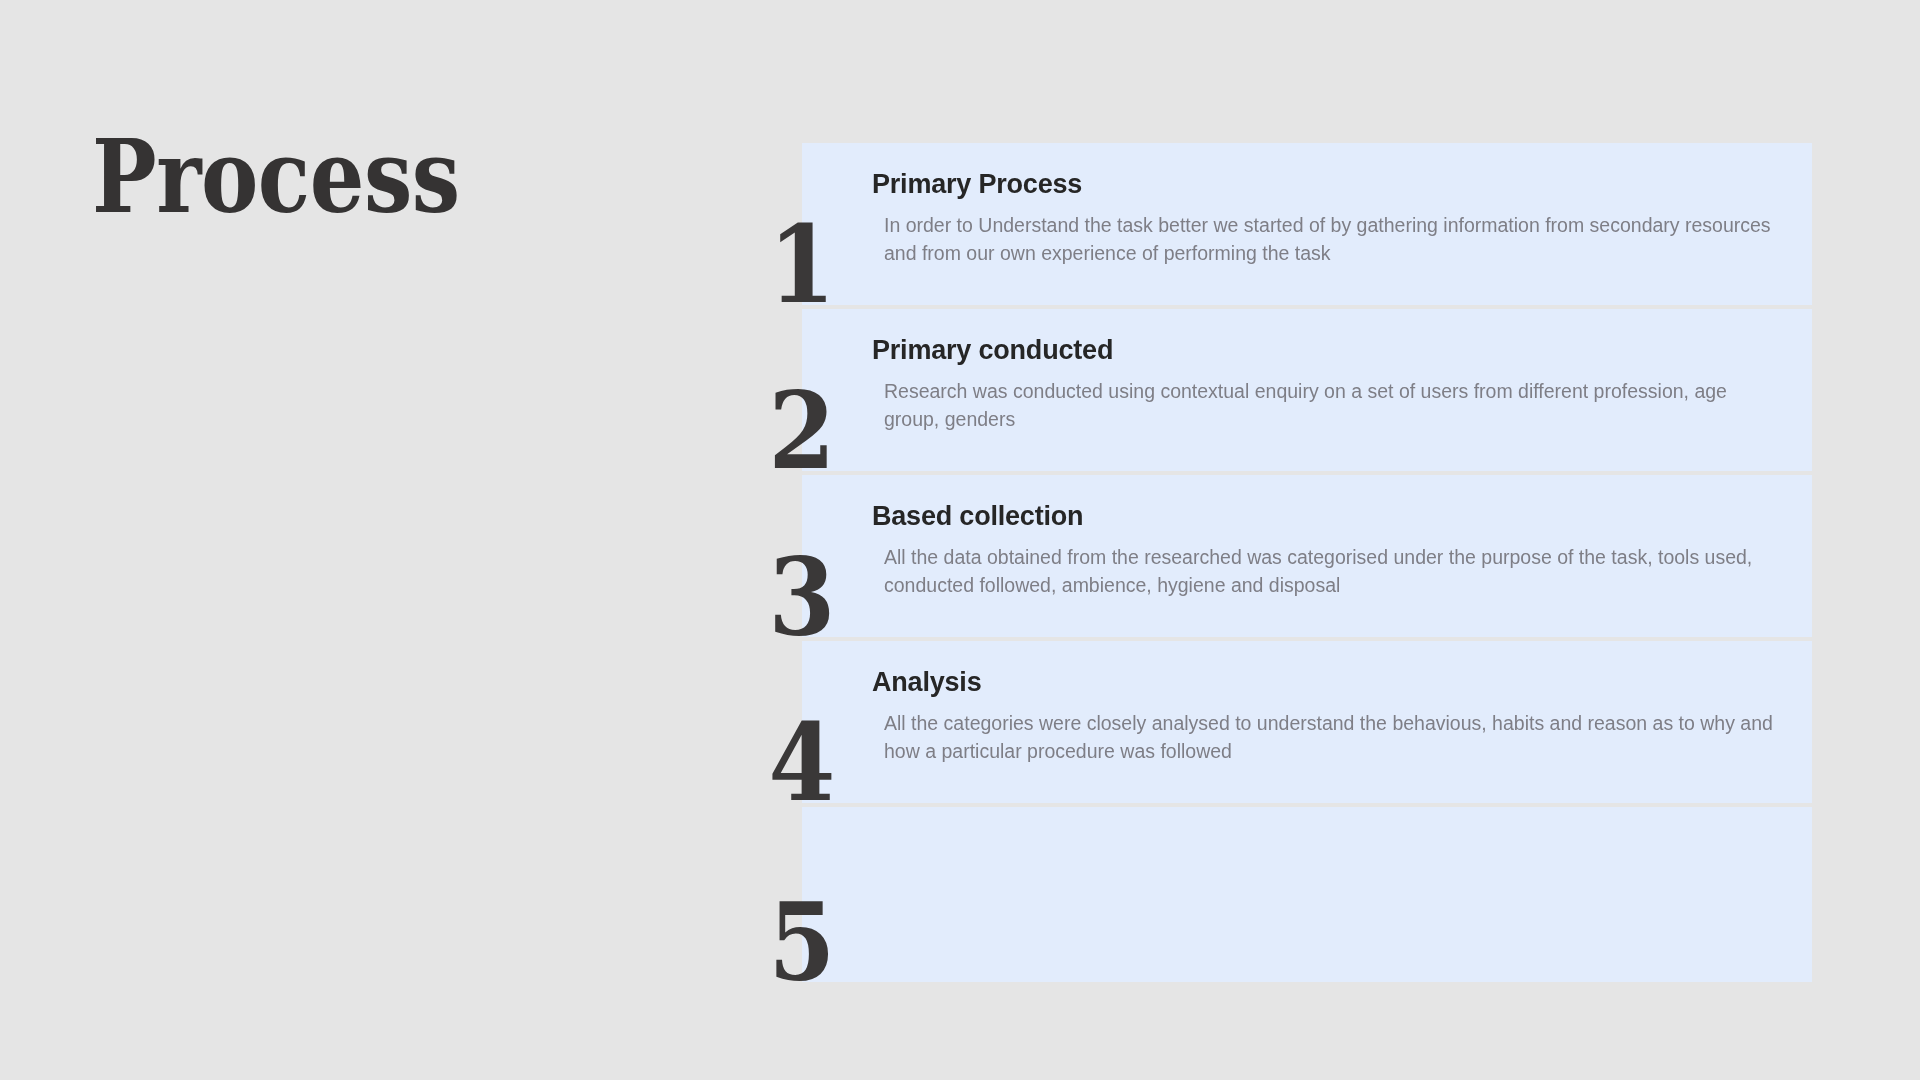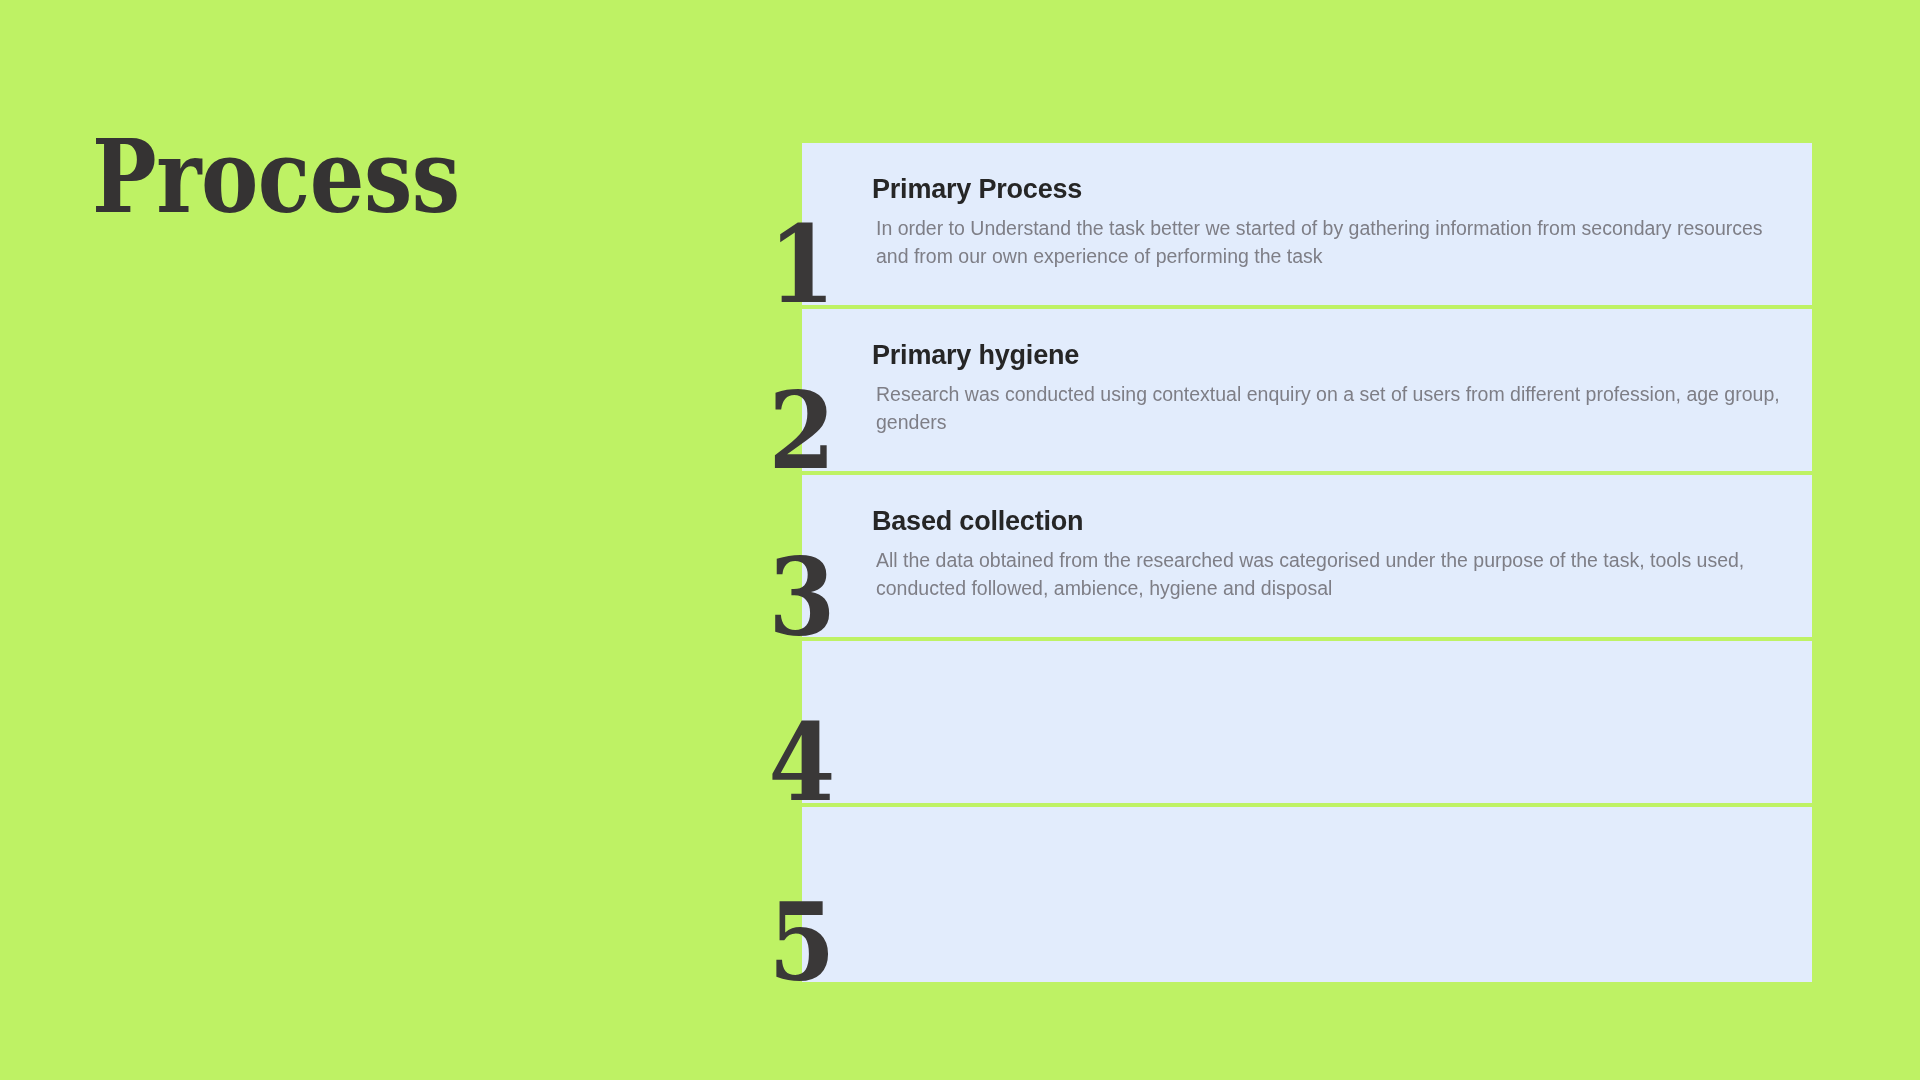--- a/index.html
+++ b/index.html
@@ -11,21 +11,21 @@
     width: 1920px;
     height: 1080px;
     overflow: hidden;
     font-family: "Liberation Sans", sans-serif;
   }
 
   #slide {
     position: relative;
     width: 1920px;
     height: 1080px;
-    background: #bef264;
+    background: #e5e5e5;
   }
 
   
   #page-title {
     position: absolute;
     left: 92px;
     top: 66px;
     font-family: "DejaVu Serif", "Liberation Serif", serif;
     font-weight: 700;
     font-size: 86px;
@@ -97,21 +97,21 @@
     margin: 0 0 10px 0;
     letter-spacing: -0.2px;
   }
 
   .step-text {
     font-family: "Liberation Sans", sans-serif;
     font-weight: 400;
     font-size: 19.5px;
     line-height: 1.42;
     color: #7e7e86;
-    margin: 4px;
+    margin: 12px;
     max-width: 905px;
   }
 </style>
 </head>
 <body>
 
 <div id="slide">
 
   <h1 id="page-title">Process</h1>
 
@@ -123,37 +123,41 @@
       <div class="step-body">
         <p class="step-heading">Primary Process</p>
         <p class="step-text">In order to Understand the task better we started of by gathering information from secondary resources and from our own experience of performing the task</p>
       </div>
     </div>
 
     <div class="step">
       <div class="step-card"></div>
       <div class="step-number">2</div>
       <div class="step-body">
-        <p class="step-heading">Primary hygiene</p>
+        <p class="step-heading">Primary conducted</p>
         <p class="step-text">Research was conducted using contextual enquiry on a set of users from different profession, age group, genders</p>
       </div>
     </div>
 
     <div class="step">
       <div class="step-card"></div>
       <div class="step-number">3</div>
       <div class="step-body">
         <p class="step-heading">Based collection</p>
         <p class="step-text">All the data obtained from the researched was categorised under the purpose of the task, tools used, conducted followed, ambience, hygiene and disposal</p>
       </div>
     </div>
 
     <div class="step">
       <div class="step-card"></div>
       <div class="step-number">4</div>
+      <div class="step-body">
+        <p class="step-heading">Analysis</p>
+        <p class="step-text">All the categories were closely analysed to understand the behavious, habits and reason as to why and how a particular procedure was followed</p>
+      </div>
     </div>
 
     <div class="step step-tall">
       <div class="step-card"></div>
       <div class="step-number">5</div>
     </div>
 
   </div>
 </div>
 

